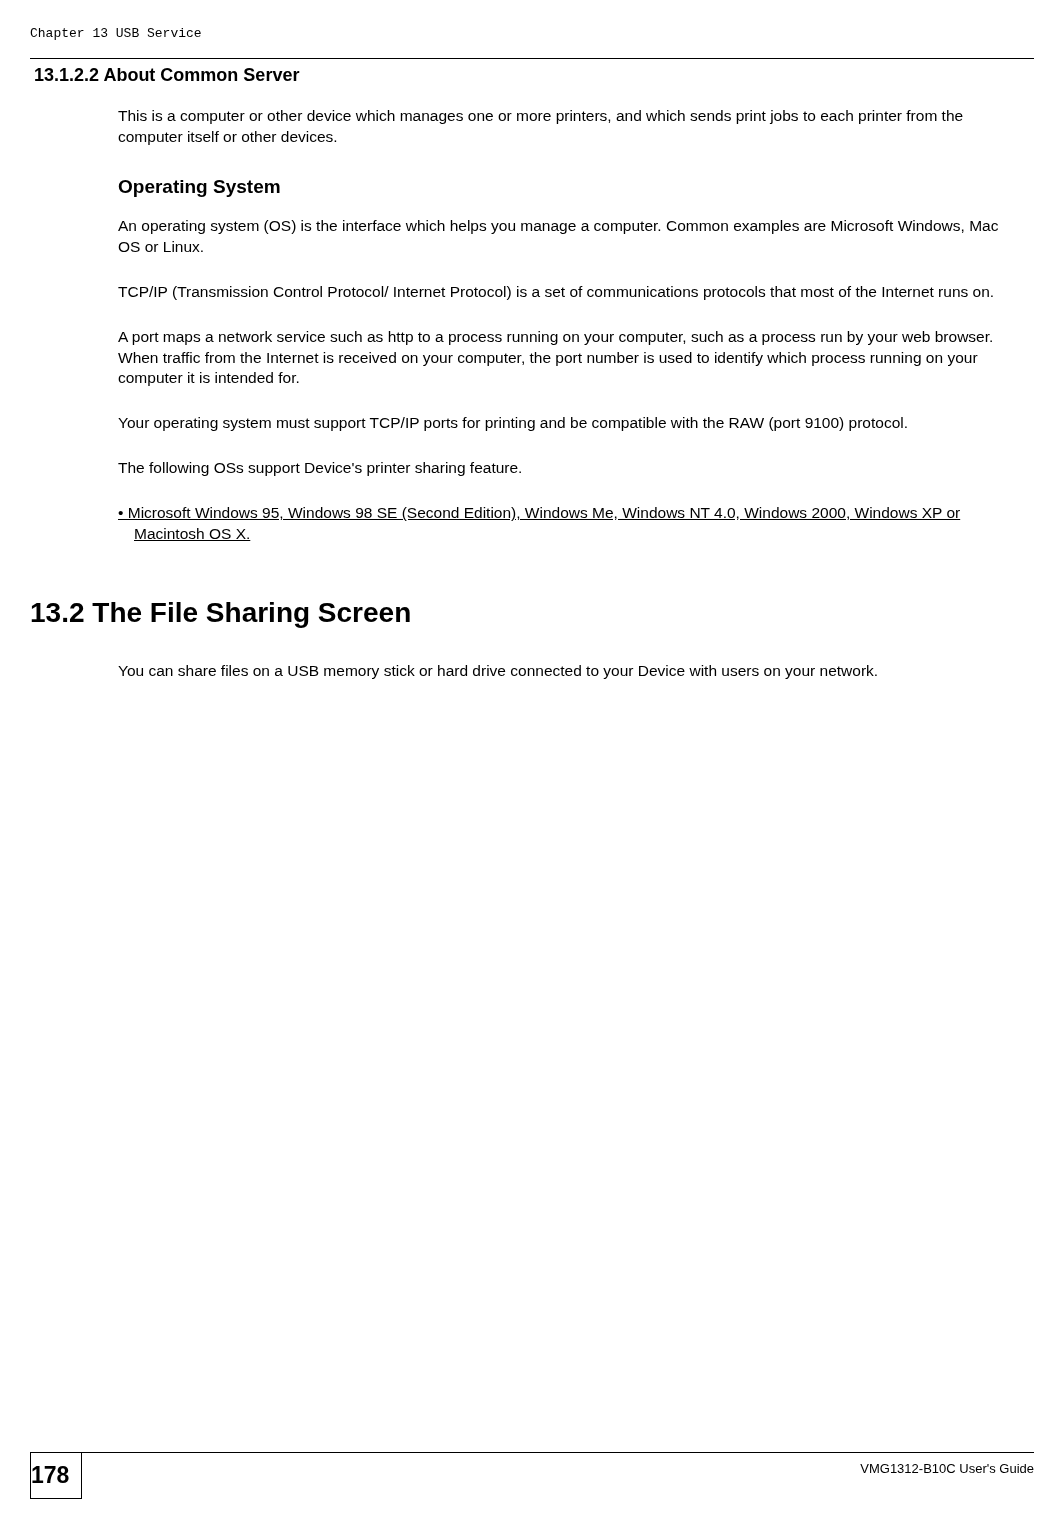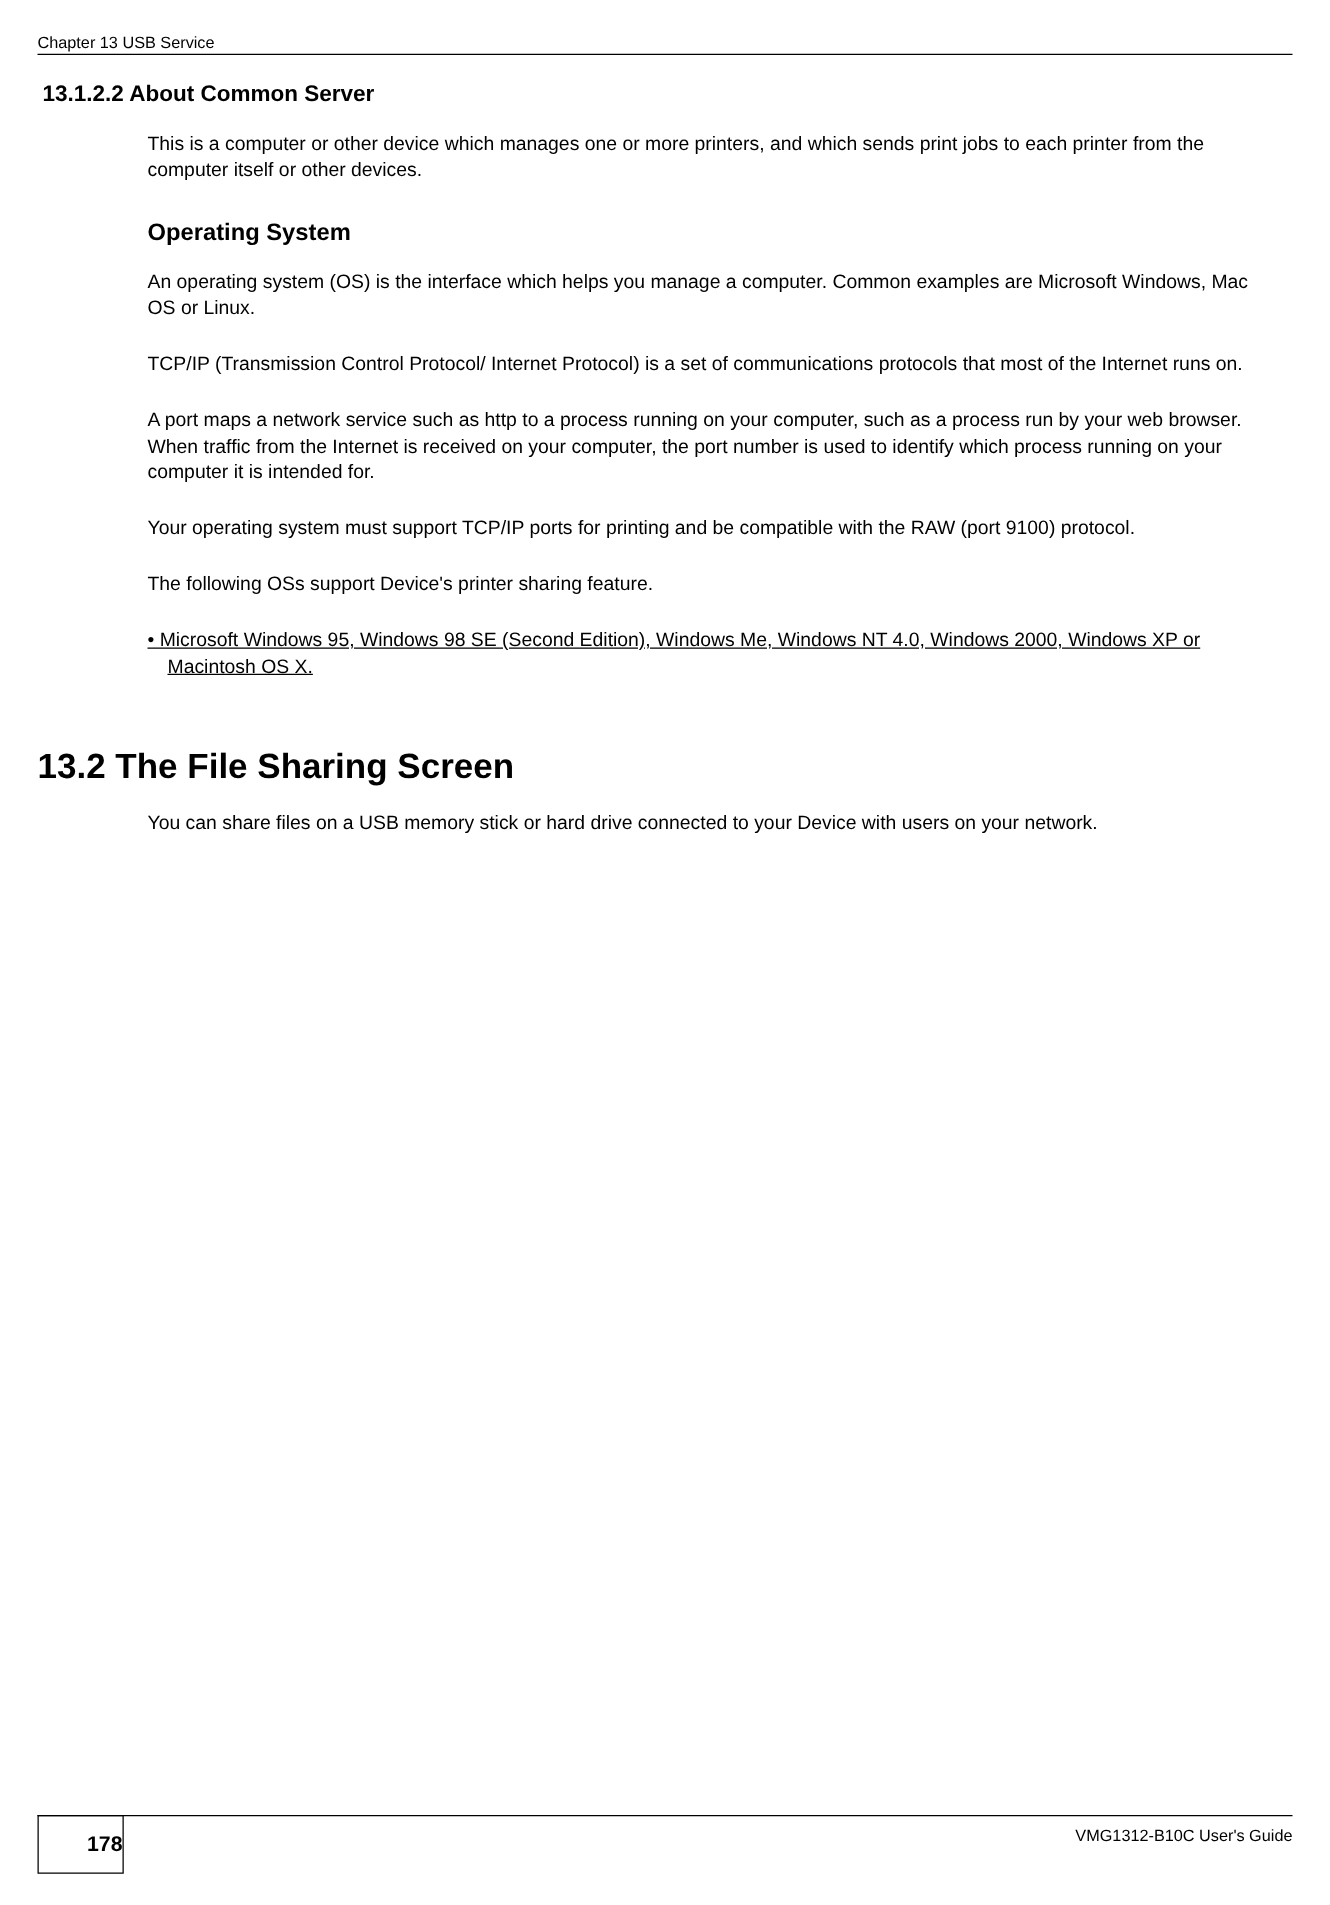--- a/index.html
+++ b/index.html
@@ -15,21 +15,22 @@
       position: relative;
       color: #000;
     }
     .page-header {
       position: absolute;
       top: 26px;
       left: 30px;
       right: 30px;
       font-size: 13px;
       border-bottom: 1px solid #000;
-      padding-bottom: 2px;
+      padding-bottom: 17px;
+      font-family: Liberation Mono, monospace;
     }
     .content {
       position: absolute;
       top: 55px;
       left: 118px;
       right: 58px;
     }
     .body-text {
       font-size: 15.5px;
       line-height: 1.35;
@@ -48,21 +49,21 @@
       font-weight: bold;
       font-size: 19px;
       margin-top: 28px;
       margin-bottom: 18px;
     }
     .major-section-heading {
       font-family: Arial, Helvetica, sans-serif;
       font-weight: bold;
       font-size: 28px;
       margin-top: 52px;
-      margin-bottom: 20px;
+      margin-bottom: 32px;
       margin-left: -88px;
     }
     .bullet {
       font-size: 15.5px;
       line-height: 1.35;
       padding-left: 16px;
       text-indent: -16px;
       margin-bottom: 24px;
       text-decoration: underline;
     }
@@ -71,29 +72,29 @@
       bottom: 26px;
       left: 30px;
       right: 30px;
       border-top: 1px solid #000;
       height: 46px;
     }
     .page-number-box {
       position: absolute;
       left: 0;
       top: -1px;
-      width: 69px;
+      width: 52px;
       height: 47px;
       border: 1px solid #000;
       display: flex;
       align-items: center;
-      justify-content: flex-end;
+      justify-content: flex-start;
       font-family: Arial, Helvetica, sans-serif;
       font-weight: bold;
-      font-size: 17px;
+      font-size: 23px;
     }
     .footer-text {
       position: absolute;
       right: 0;
       top: 8px;
       font-size: 13px;
     }
   </style>
 </head>
 <body>

